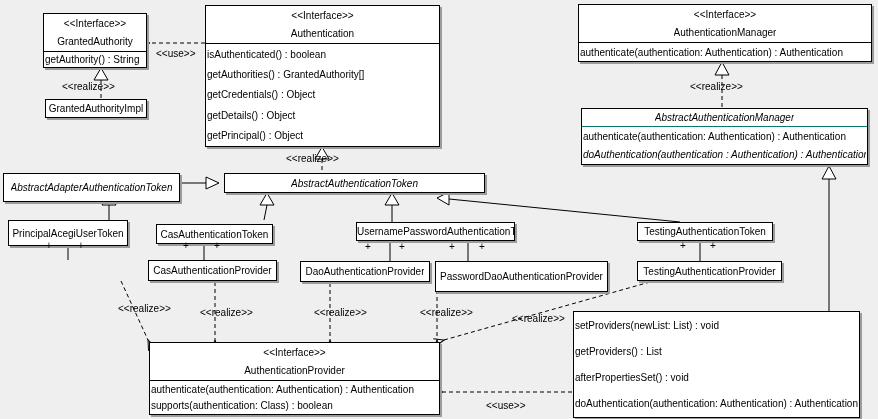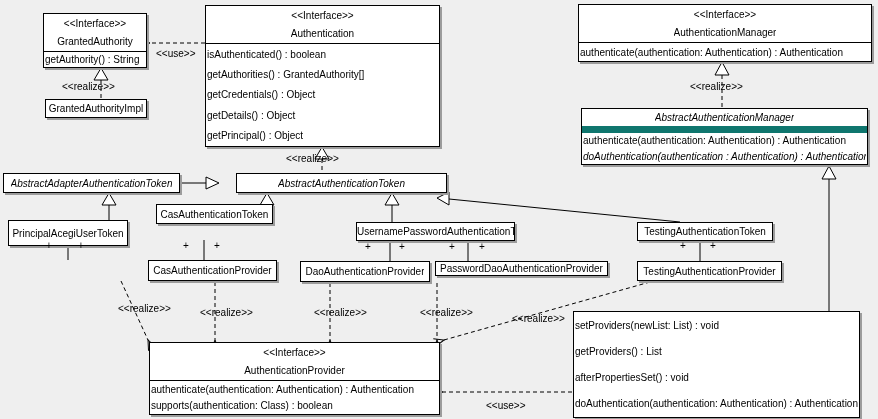--- a/index.html
+++ b/index.html
@@ -3,21 +3,21 @@
 <meta charset="utf-8">
 <style>
   html,body{margin:0;padding:0;background:#efefef;}
   .canvas{position:relative;width:878px;height:419px;background:#efefef;
           font-family:"Liberation Sans",sans-serif;font-size:10px;color:#000;overflow:hidden;}
   svg.wires{position:absolute;left:0;top:0;z-index:1;}
   .uml-class{position:absolute;background:#fff;border:1px solid #000;
              box-shadow:2px 2px 0 #9c9c9c;display:flex;flex-direction:column;z-index:2;box-sizing:border-box;}
   .title{display:flex;flex-direction:column;justify-content:space-around;align-items:center;flex:0 0 auto;width:100%;}
   .t2.has-methods .title{height:37px;border-bottom:1px solid #000;}
-  .t1.has-methods .title{height:17px;border-bottom:7px solid #0f766e;}
+  .t1.has-methods .title{height:17px;border-bottom:1px solid #0f766e;}
   .name-only .title{flex:1;justify-content:center;}
   .methods{flex:1;display:flex;flex-direction:column;justify-content:space-around;padding:0 1px;overflow:hidden;}
   .m{white-space:nowrap;overflow:hidden;}
   .stereo,.cname{white-space:nowrap;overflow:hidden;max-width:100%;}
   .italic-name .cname{font-style:italic;}
   .m.it{font-style:italic;}
   .lbl{position:absolute;z-index:3;white-space:nowrap;text-align:center;}
   .plus{position:absolute;z-index:3;}
 </style>
 </head>
@@ -153,38 +153,38 @@
   <div class="uml-class t1 has-methods italic-name" style="left:581px;top:108px;width:287px;height:57px">
     <div class="title">
       <div class="cname">AbstractAuthenticationManager</div>
     </div>
     <div class="methods">
       <div class="m">authenticate(authentication: Authentication) : Authentication</div>
       <div class="m it">doAuthentication(authentication : Authentication) : Authentication</div>
     </div>
   </div>
 
-  <div class="uml-class name-only italic-name" style="left:3px;top:173px;width:177px;height:20px">
+  <div class="uml-class name-only italic-name" style="left:3px;top:173px;width:177px;height:29px">
     <div class="title">
       <div class="cname">AbstractAdapterAuthenticationToken</div>
     </div>
   </div>
 
-  <div class="uml-class name-only italic-name" style="left:236px;top:173px;width:211px;height:20px">
+  <div class="uml-class name-only italic-name" style="left:224px;top:173px;width:261px;height:20px">
     <div class="title">
       <div class="cname">AbstractAuthenticationToken</div>
     </div>
   </div>
 
   <div class="uml-class name-only" style="left:8px;top:220px;width:120px;height:26px">
     <div class="title">
       <div class="cname">PrincipalAcegiUserToken</div>
     </div>
   </div>
-  <div class="uml-class name-only" style="left:156px;top:204px;width:117px;height:20px">
+  <div class="uml-class name-only" style="left:156px;top:224px;width:117px;height:20px">
     <div class="title">
       <div class="cname">CasAuthenticationToken</div>
     </div>
   </div>
   <div class="uml-class name-only" style="left:356px;top:222px;width:159px;height:19px">
     <div class="title">
       <div class="cname">UsernamePasswordAuthenticationToken</div>
     </div>
   </div>
   <div class="uml-class name-only" style="left:637px;top:222px;width:136px;height:19px">
@@ -196,21 +196,21 @@
   <div class="uml-class name-only" style="left:148px;top:260px;width:129px;height:21px">
     <div class="title">
       <div class="cname">CasAuthenticationProvider</div>
     </div>
   </div>
   <div class="uml-class name-only" style="left:300px;top:261px;width:130px;height:21px">
     <div class="title">
       <div class="cname">DaoAuthenticationProvider</div>
     </div>
   </div>
-  <div class="uml-class name-only" style="left:435px;top:261px;width:173px;height:15px">
+  <div class="uml-class name-only" style="left:435px;top:261px;width:173px;height:31px">
     <div class="title">
       <div class="cname">PasswordDaoAuthenticationProvider</div>
     </div>
   </div>
   <div class="uml-class name-only" style="left:637px;top:261px;width:145px;height:20px">
     <div class="title">
       <div class="cname">TestingAuthenticationProvider</div>
     </div>
   </div>
 

